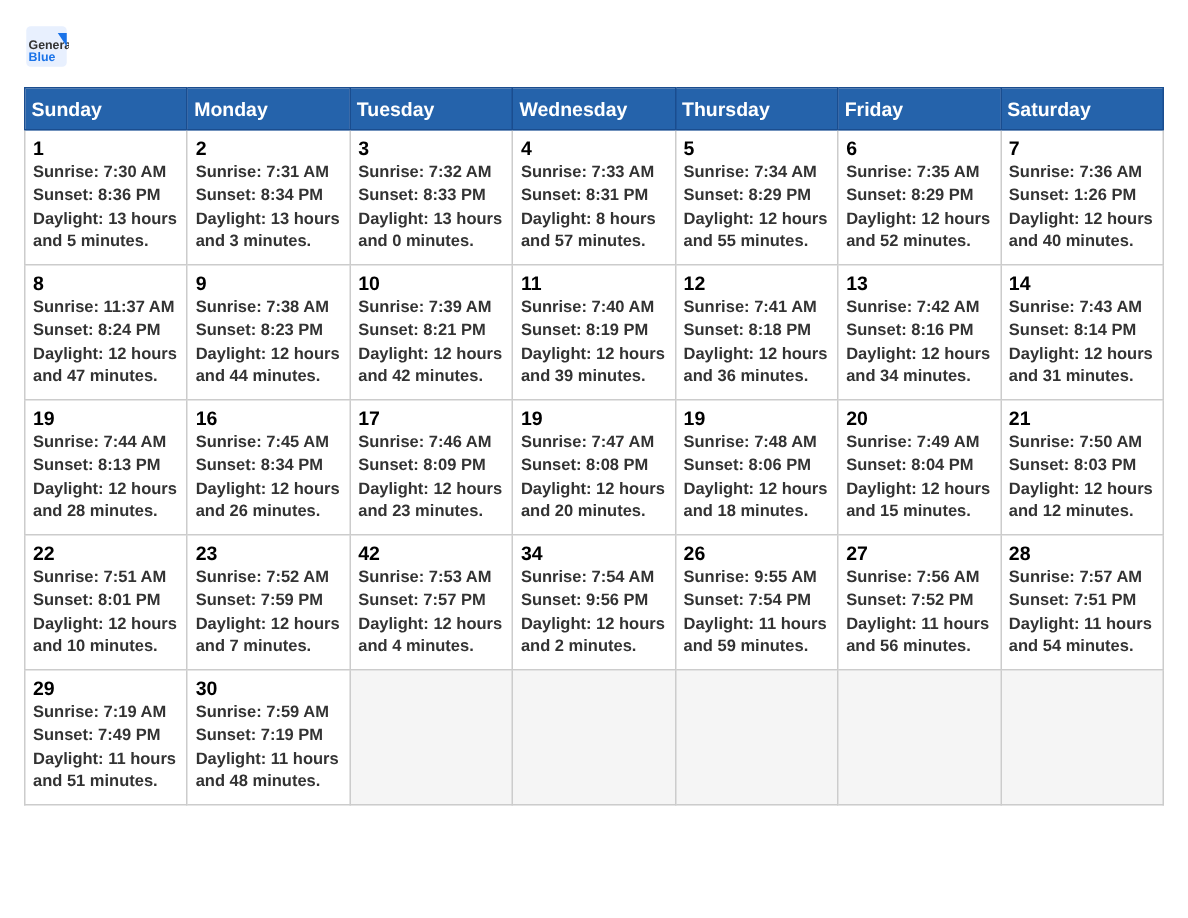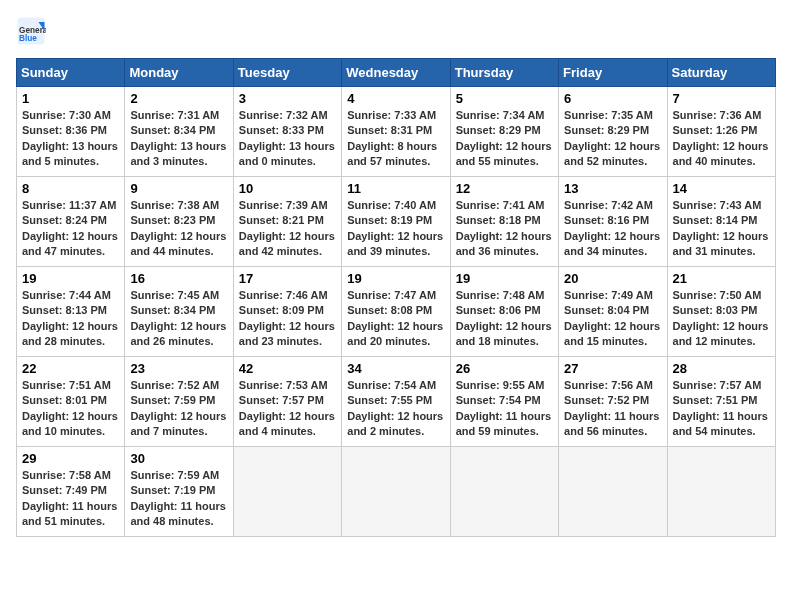--- a/index.html
+++ b/index.html
@@ -312,21 +312,21 @@
           <div class="day-info">
             <div>Sunrise: 7:53 AM</div>
             <div>Sunset: 7:57 PM</div>
             <div>Daylight: 12 hours and 4 minutes.</div>
           </div>
         </td>
         <td>
           <span class="day-num">34</span>
           <div class="day-info">
             <div>Sunrise: 7:54 AM</div>
-            <div>Sunset: 7:55 PM</div>
+            <div>Sunset: 9:56 PM</div>
             <div>Daylight: 12 hours and 2 minutes.</div>
           </div>
         </td>
         <td>
           <span class="day-num">26</span>
           <div class="day-info">
             <div>Sunrise: 9:55 AM</div>
             <div>Sunset: 7:54 PM</div>
             <div>Daylight: 11 hours and 59 minutes.</div>
           </div>
@@ -345,21 +345,21 @@
             <div>Sunrise: 7:57 AM</div>
             <div>Sunset: 7:51 PM</div>
             <div>Daylight: 11 hours and 54 minutes.</div>
           </div>
         </td>
       </tr>
       <tr>
         <td>
           <span class="day-num">29</span>
           <div class="day-info">
-            <div>Sunrise: 7:58 AM</div>
+            <div>Sunrise: 7:19 AM</div>
             <div>Sunset: 7:49 PM</div>
             <div>Daylight: 11 hours and 51 minutes.</div>
           </div>
         </td>
         <td>
           <span class="day-num">30</span>
           <div class="day-info">
             <div>Sunrise: 7:59 AM</div>
             <div>Sunset: 7:19 PM</div>
             <div>Daylight: 11 hours and 48 minutes.</div>

